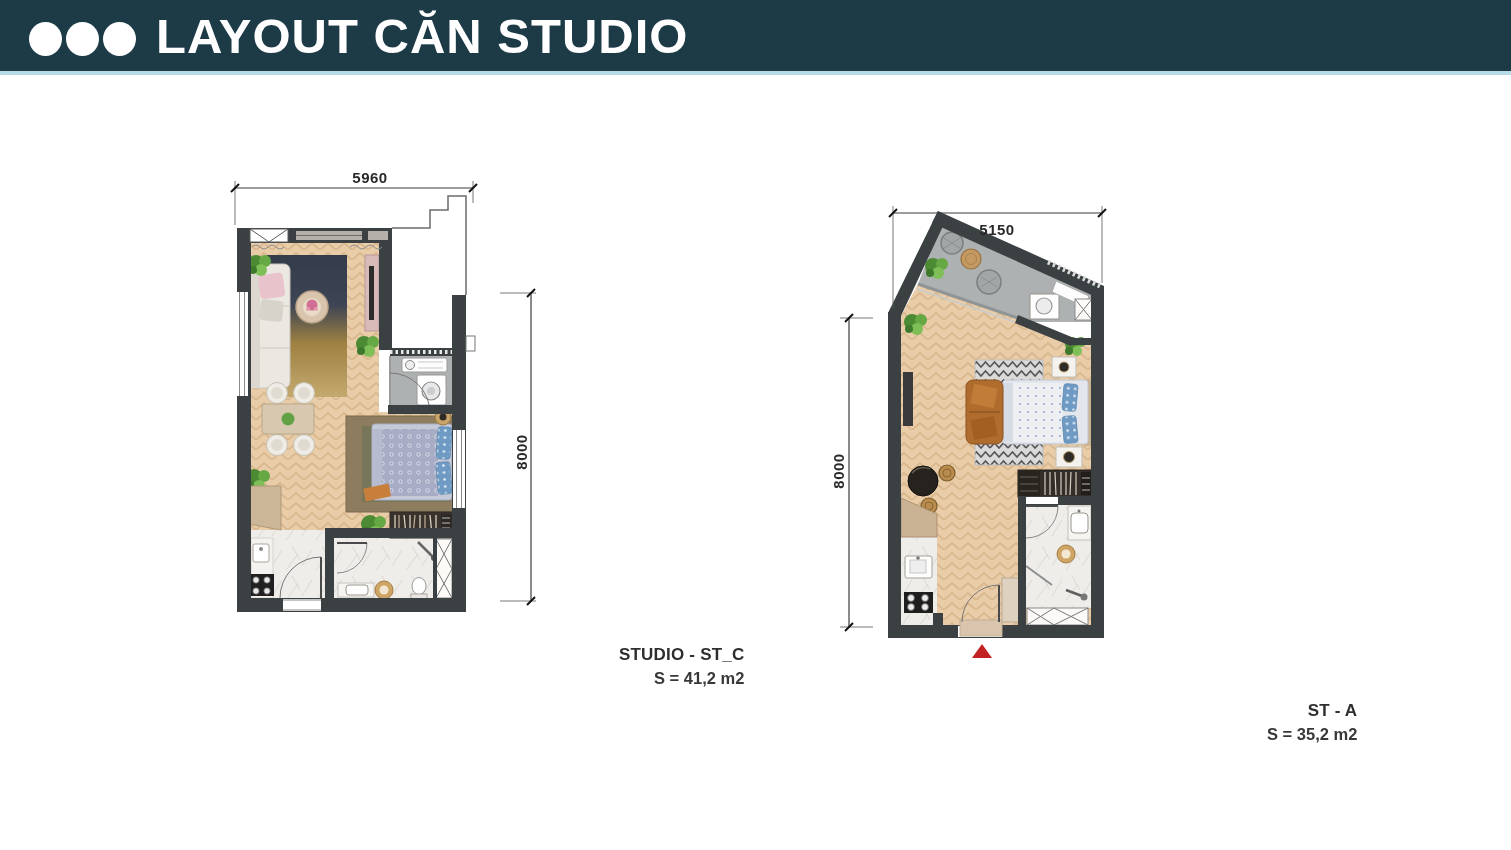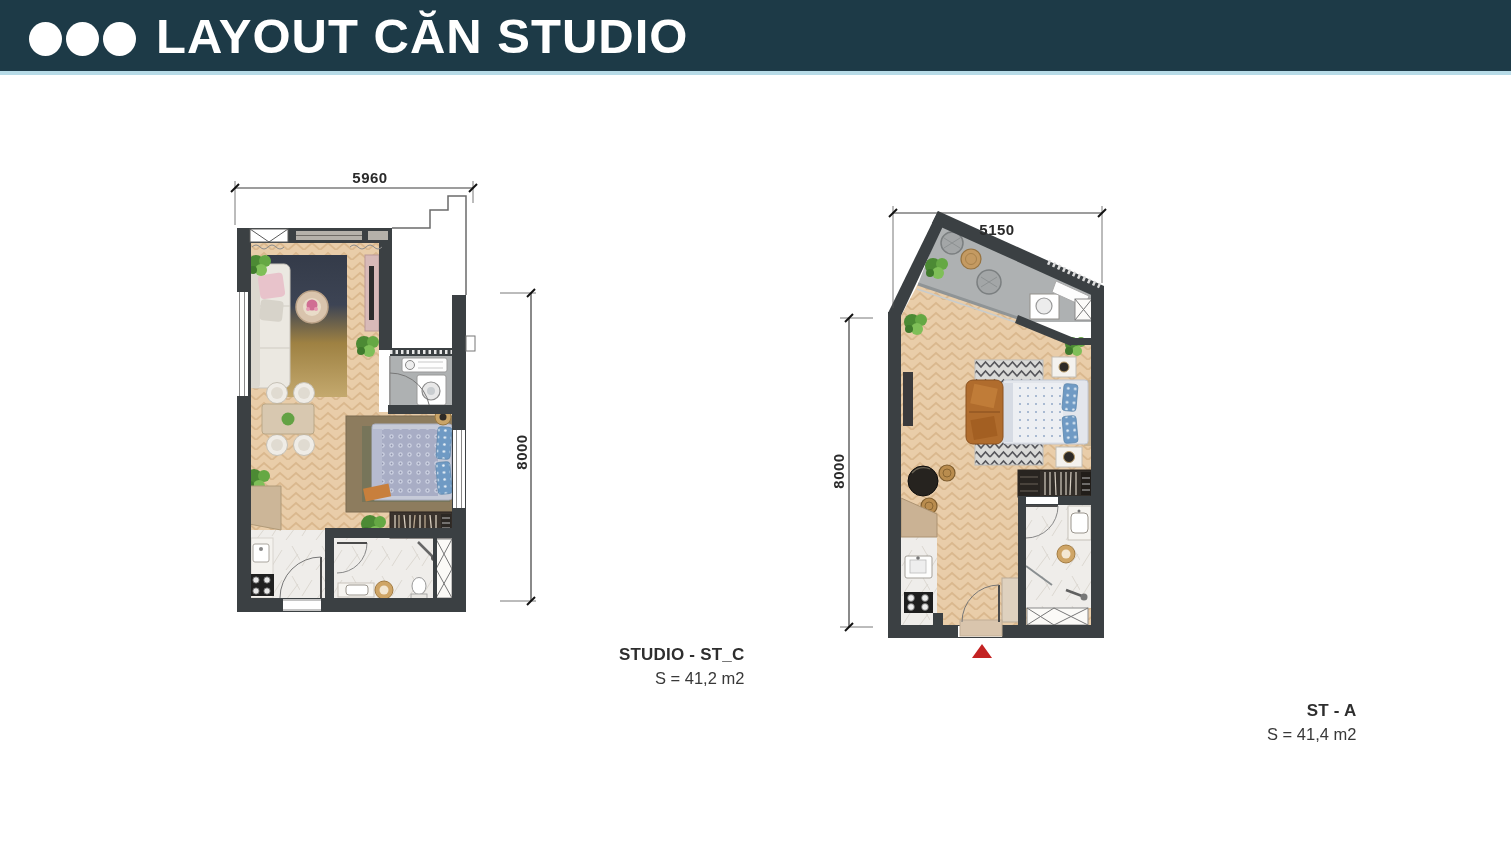--- a/index.html
+++ b/index.html
@@ -32,21 +32,21 @@
     letter-spacing:0.5px;transform:translate(-50%,-50%);white-space:nowrap;
   }
   .dim-label.vertical{transform:translate(-50%,-50%) rotate(-90deg);}
   #dim-5960{left:370px;top:177px;}
   #dim-8000-left{left:521px;top:452px;}
   #dim-5150{left:997px;top:197px;margin-top:32px;}
   #dim-8000-right{left:838px;top:471px;}
   
   .plan-label{position:absolute;color:#2e2e2e;text-align:right;}
   .plan-label .name{font-size:17px;font-weight:700;letter-spacing:0.2px;}
-  .plan-label .area{font-size:16.5px;font-weight:400;margin-top:4px;color:#383838;}
+  .plan-label .area{font-size:16.5px;font-weight:700;margin-top:4px;color:#383838;}
   #label-st-c{left:619px;top:645px;}
   #label-st-a{left:1267px;top:653px;margin-top:48px;}
 </style>
 </head>
 <body>
 
 <div class="header">
   <span class="dot dot1"></span>
   <span class="dot dot2"></span>
   <span class="dot dot3"></span>
@@ -463,14 +463,14 @@
 <div class="dim-label vertical" id="dim-8000-left">8000</div>
 <div class="dim-label" id="dim-5150">5150</div>
 <div class="dim-label vertical" id="dim-8000-right">8000</div>
 
 <div class="plan-label" id="label-st-c">
   <div class="name">STUDIO - ST_C</div>
   <div class="area">S = 41,2 m2</div>
 </div>
 <div class="plan-label" id="label-st-a">
   <div class="name">ST - A</div>
-  <div class="area">S = 41,4 m2</div>
+  <div class="area">S = 35,2 m2</div>
 </div>
 
 </body></html>

